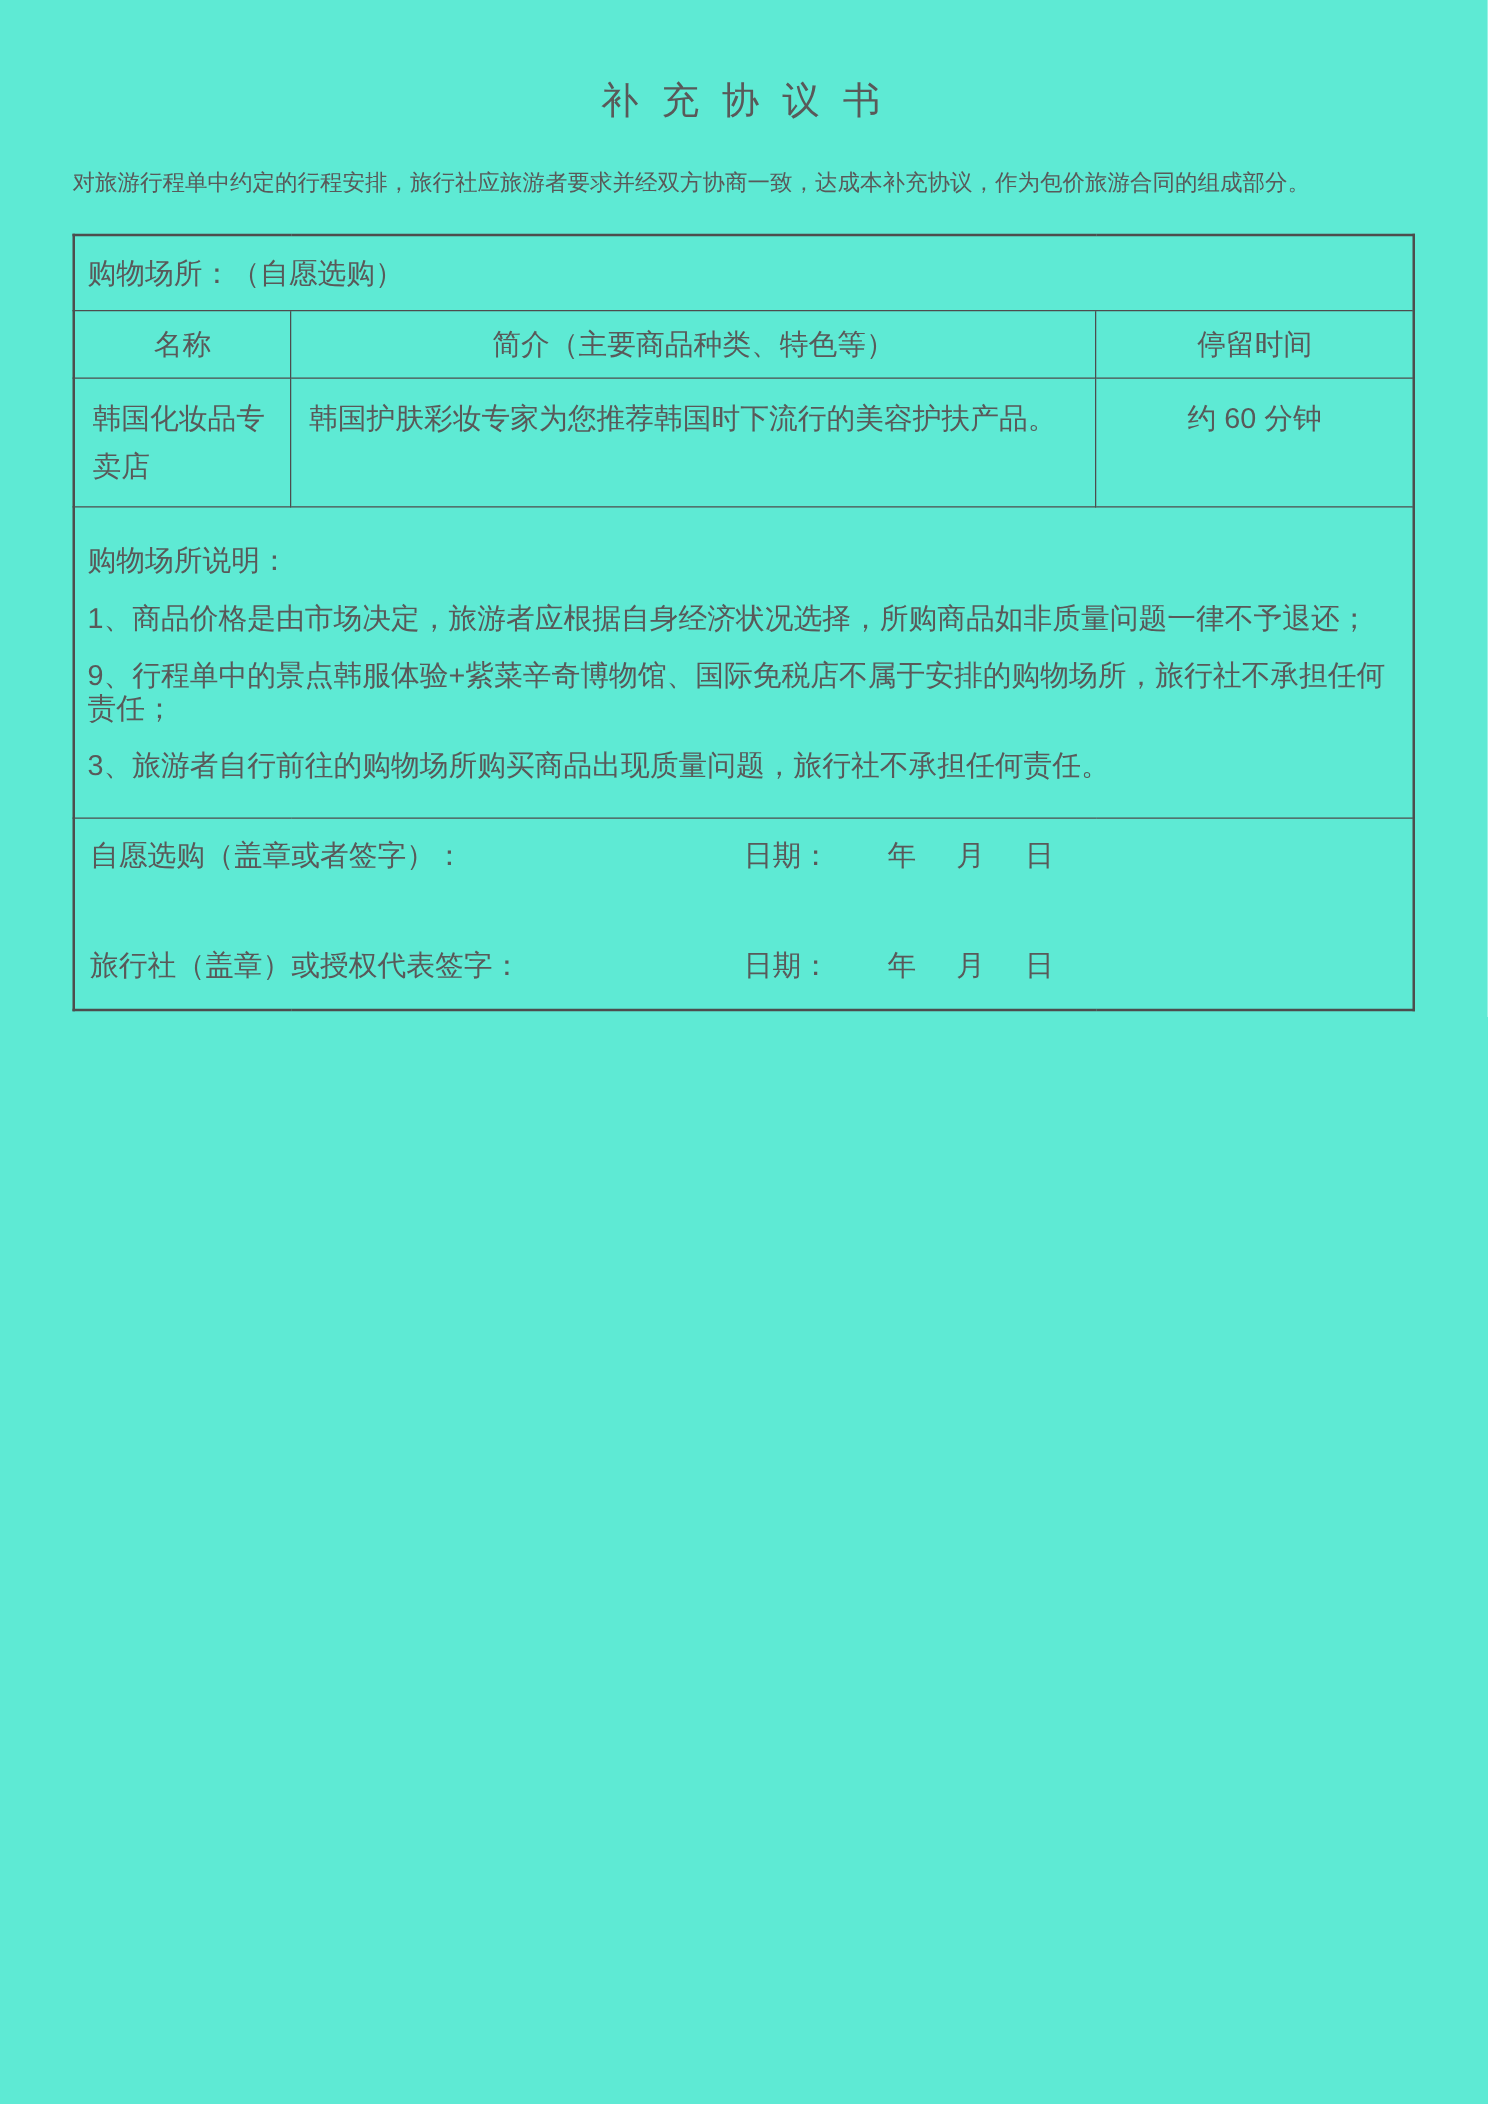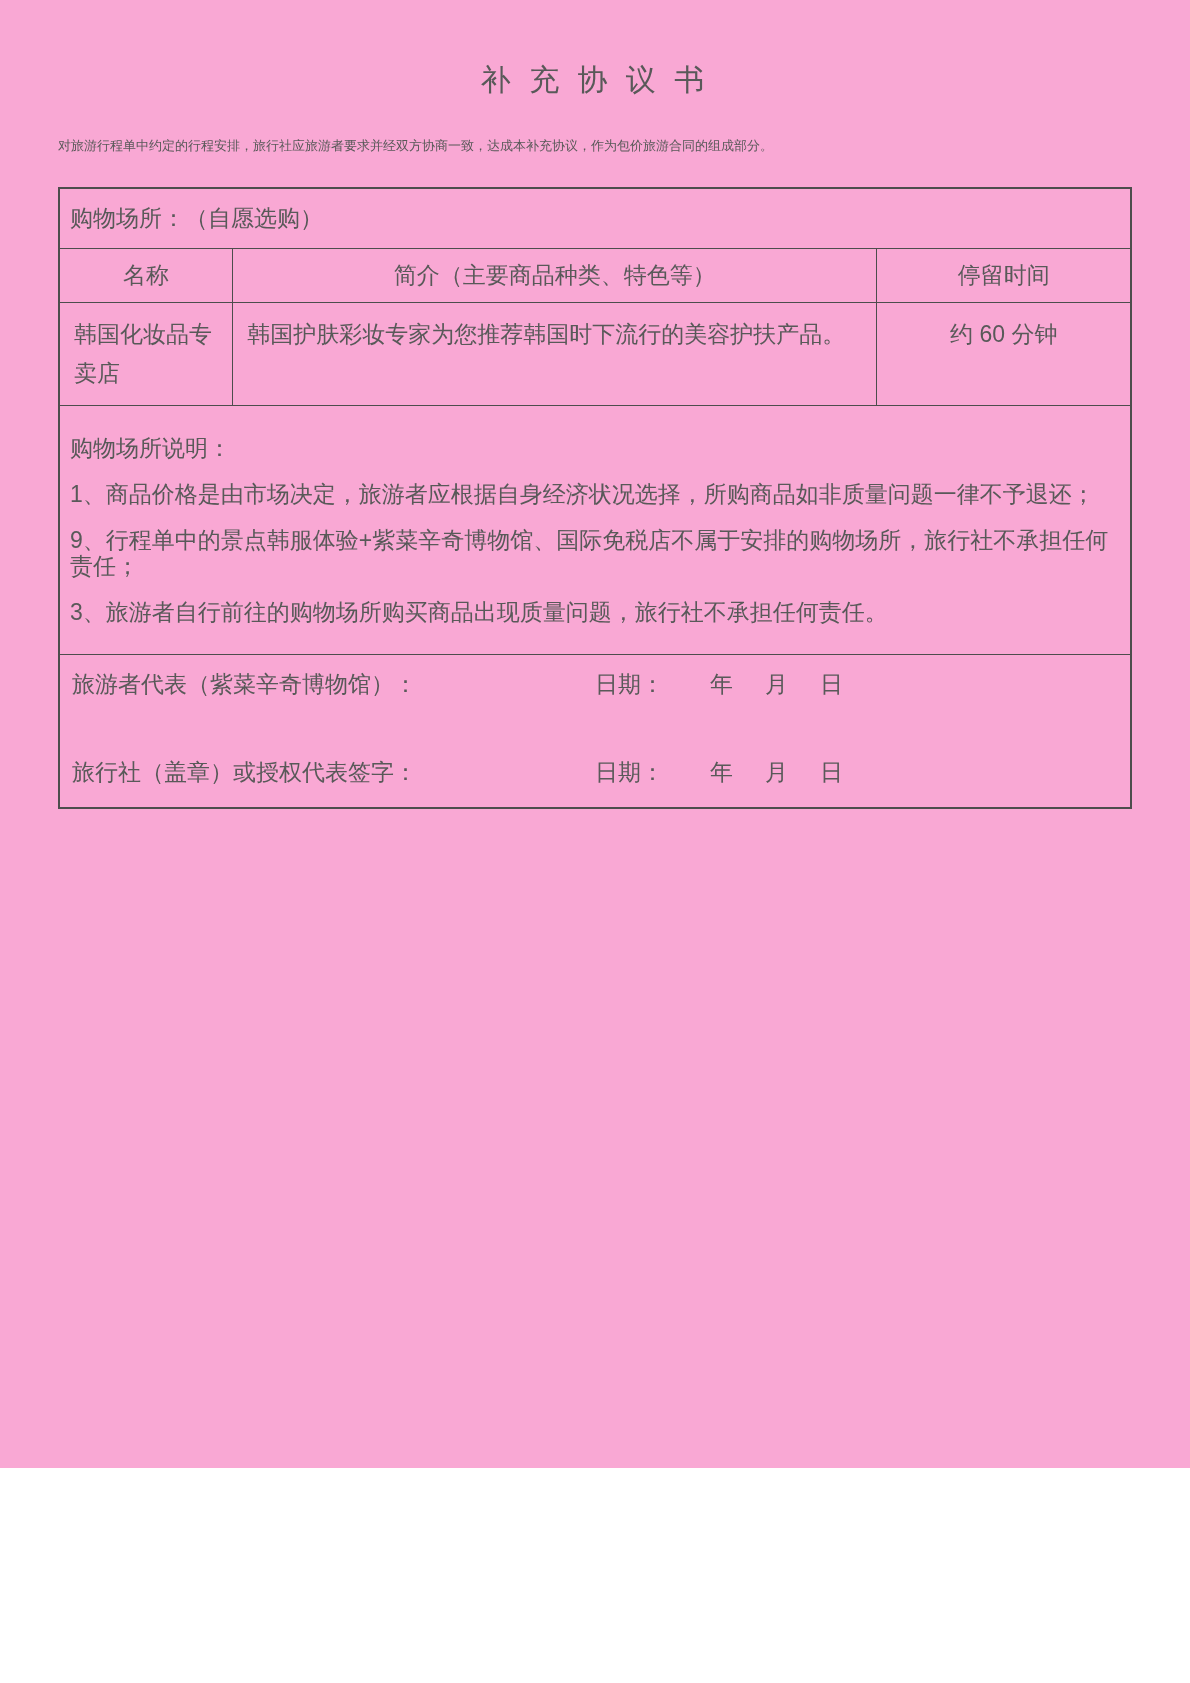--- a/index.html
+++ b/index.html
@@ -2,36 +2,36 @@
 <html><head>
 <meta charset="utf-8">
 <style>
   * { box-sizing: border-box; margin: 0; padding: 0; }
   html, body {
     background: #ffffff;
     font-family: "Liberation Sans", "DejaVu Sans", sans-serif;
   }
   .page {
     width: 1190px;
-    height: 1468px;
+    height: 1683px;
     margin: 0 auto;
-    background: #f9a8d4;
+    background: #5eead4;
     color: #595959;
     padding: 60px 58px 0 58px;
   }
   .doc-title {
     text-align: center;
     font-size: 30px;
     font-weight: 400;
     letter-spacing: 5px;
     color: #595959;
     margin-bottom: 26px;
   }
   .intro {
-    font-size: 13px;
+    font-size: 18px;
     line-height: 38px;
     text-align: justify;
     color: #595959;
     margin-bottom: 22px;
   }
   table.agreement {
     width: 100%;
     border-collapse: collapse;
     border: 2px solid #4d4d4d;
     table-layout: fixed;
@@ -114,21 +114,21 @@
         <td colspan="3" class="notes-cell">
           <div class="notes-line">购物场所说明：</div>
           <div class="notes-line">1、商品价格是由市场决定，旅游者应根据自身经济状况选择，所购商品如非质量问题一律不予退还；</div>
           <div class="notes-line">9、行程单中的景点韩服体验+紫菜辛奇博物馆、国际免税店不属于安排的购物场所，旅行社不承担任何责任；</div>
           <div class="notes-line">3、旅游者自行前往的购物场所购买商品出现质量问题，旅行社不承担任何责任。</div>
         </td>
       </tr>
       <tr>
         <td colspan="3" class="signature-cell">
           <div class="sig-row sig-row-first">
-            <span class="sig-label">旅游者代表（紫菜辛奇博物馆）：</span>
+            <span class="sig-label">自愿选购（盖章或者签字）：</span>
             <span class="date-group">
               <span>日期：</span>
               <span class="date-year">年</span>
               <span class="date-month">月</span>
               <span class="date-day">日</span>
             </span>
           </div>
           <div class="sig-row">
             <span class="sig-label">旅行社（盖章）或授权代表签字：</span>
             <span class="date-group">

